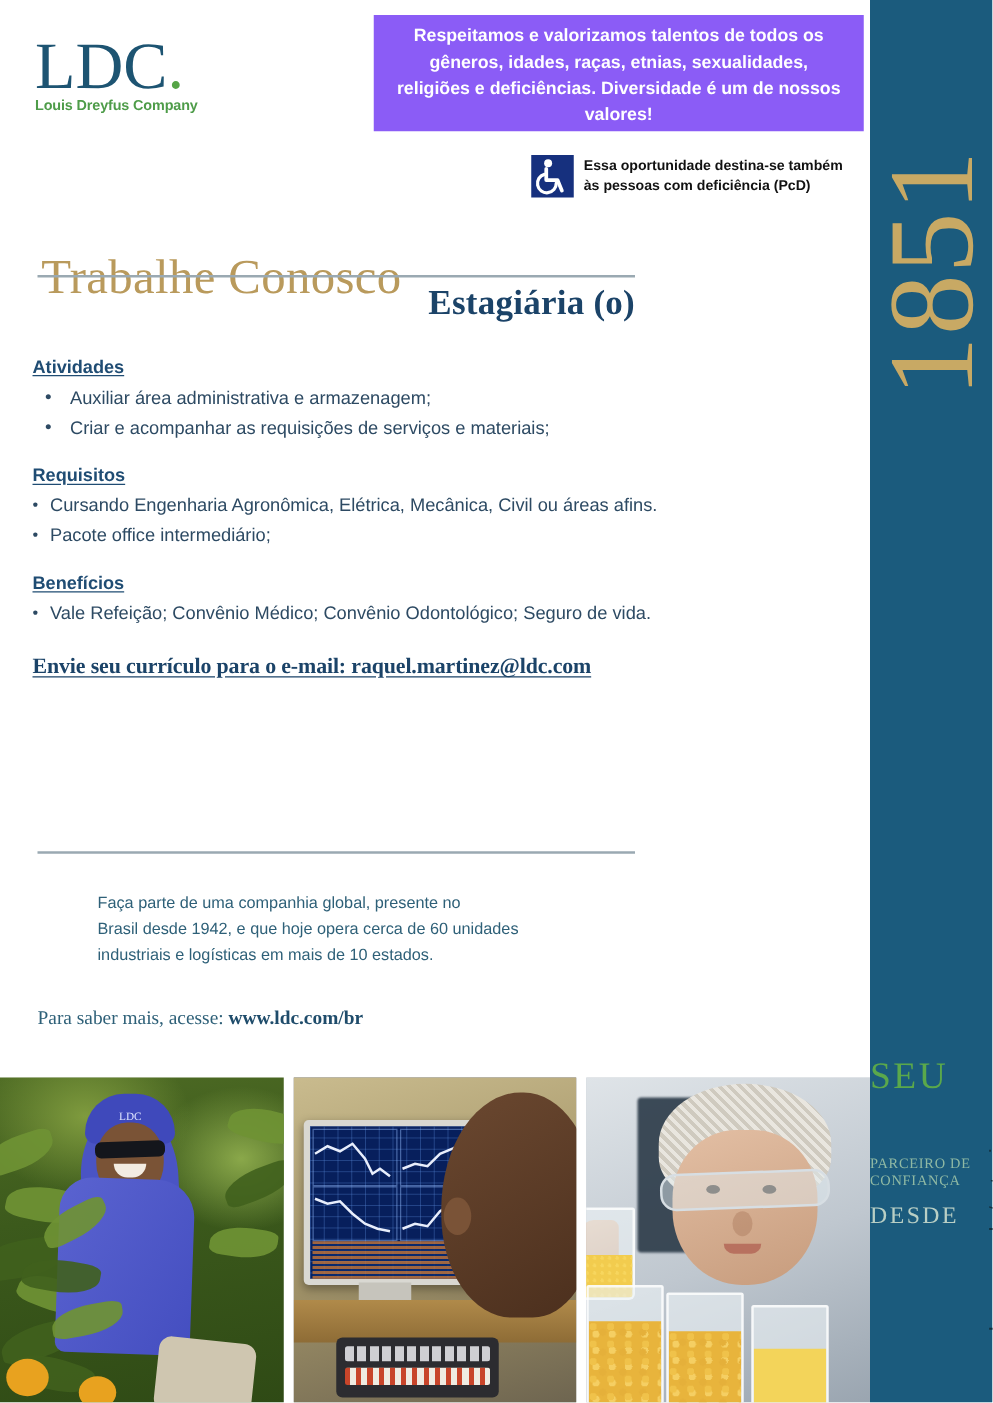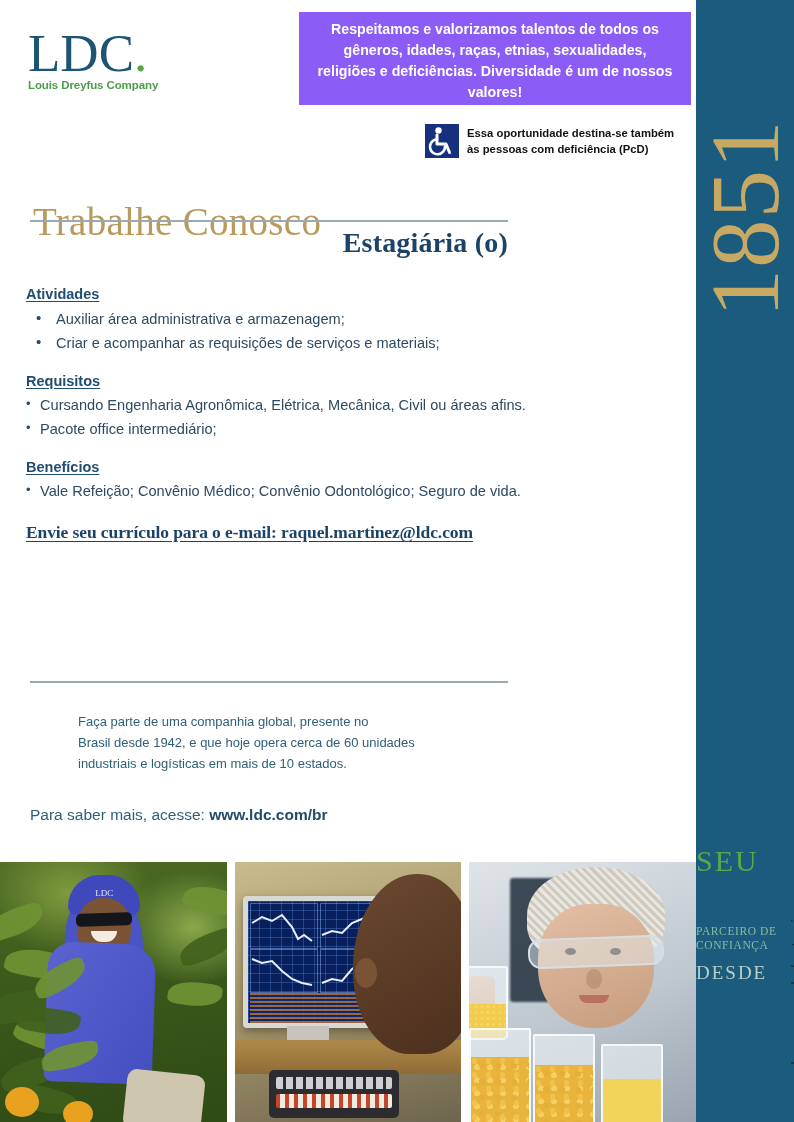--- a/index.html
+++ b/index.html
@@ -263,21 +263,21 @@
     font-family: "Liberation Sans", sans-serif;
     white-space: pre-line;
     margin-left: 48px;
   }
   .about-link {
     position: absolute;
     left: 30px;
     top: 806px;
     font-size: 15.5px;
     color: #2e6078;
-    font-family: Liberation Sans, sans-serif;
+    font-family: Liberation Serif, serif;
   }
   .about-link b { color: #1f4c6b; font-weight: 700; }
 
   
   .photos {
     position: absolute;
     left: 0;
     top: 862px;
     width: 696px;
     height: 260px;

